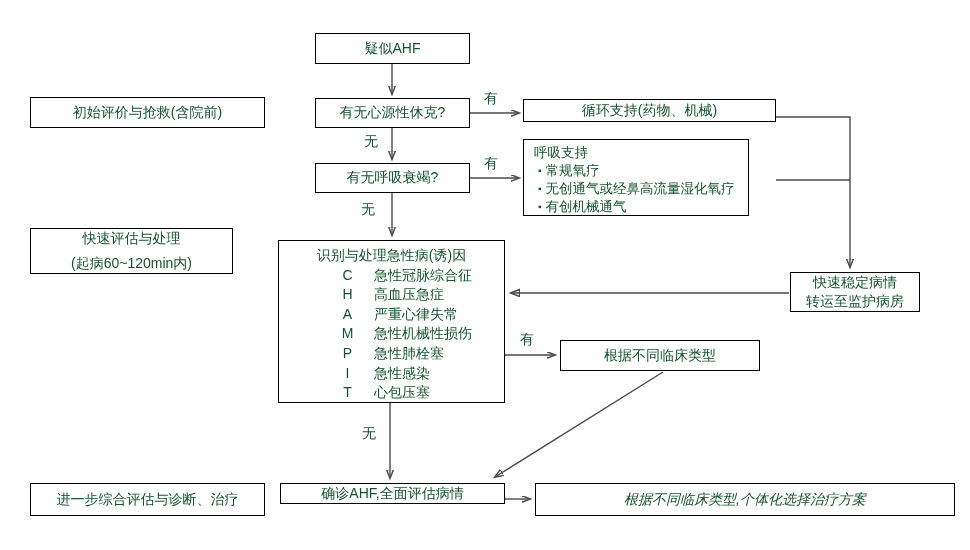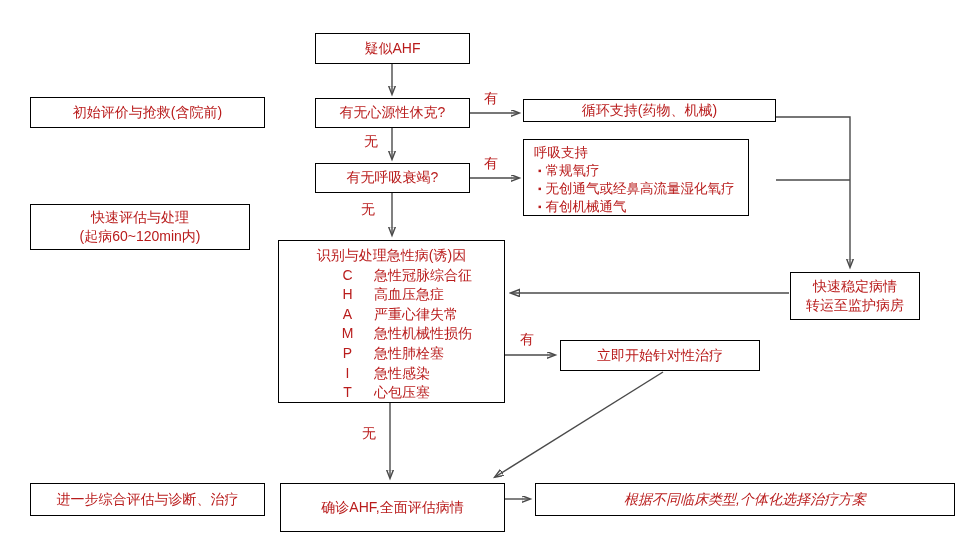--- a/index.html
+++ b/index.html
@@ -1,18 +1,18 @@
 <!DOCTYPE html>
 <html><head>
 <meta charset="utf-8">
 <style>
   html,body{margin:0;padding:0;background:#fff;}
   #canvas{
     position:relative;width:970px;height:550px;background:#ffffff;
-    font-family:"Liberation Sans","DejaVu Sans",sans-serif;color:#b91c1c;overflow:hidden;
+    font-family:"Liberation Sans","DejaVu Sans",sans-serif;color:#14532d;overflow:hidden;
   }
   .box{
     position:absolute;box-sizing:border-box;border:1.6px solid #000;background:#fff;
     display:flex;flex-direction:column;align-items:center;justify-content:center;
     font-size:14px;line-height:1.25;text-align:center;white-space:nowrap;
   }
   .box.multiline{line-height:1.35;}
   .box.leftalign{align-items:flex-start;justify-content:flex-start;text-align:left;padding:4px 10px;}
   #resp-support{font-size:13.5px;line-height:1.32;}
   #resp-support .rs-title{margin-left:0;}
@@ -83,21 +83,21 @@
     <div class="rs-item">
       <span class="rs-bullet">▪</span>
       <span>无创通气或经鼻高流量湿化氧疗</span>
     </div>
     <div class="rs-item">
       <span class="rs-bullet">▪</span>
       <span>有创机械通气</span>
     </div>
   </div>
 
-  <div class="box multiline" style="left:30px;top:204px;width:220px;height:46px;">
+  <div class="box multiline" style="left:30px;top:228px;width:203px;height:46px;justify-content:space-between;">
     <div>快速评估与处理</div>
     <div>(起病60~120min内)</div>
   </div>
 
   <div class="box leftalign" id="champit" style="left:278px;top:240px;width:227px;height:163px;">
     <div class="ch-title">识别与处理急性病(诱)因</div>
     <div class="ch-row">
       <span class="ch-letter">C</span>
       <span class="ch-text">急性冠脉综合征</span>
     </div>
@@ -120,30 +120,30 @@
     <div class="ch-row">
       <span class="ch-letter">I</span>
       <span class="ch-text">急性感染</span>
     </div>
     <div class="ch-row">
       <span class="ch-letter">T</span>
       <span class="ch-text">心包压塞</span>
     </div>
   </div>
 
-  <div class="box multiline" style="left:790px;top:272px;width:130px;height:48px;">
+  <div class="box multiline" style="left:790px;top:272px;width:130px;height:40px;">
     <div>快速稳定病情</div>
     <div>转运至监护病房</div>
   </div>
 
-  <div class="box" style="left:560px;top:340px;width:200px;height:31px;">立即开始针对性治疗</div>
+  <div class="box" style="left:560px;top:340px;width:200px;height:31px;">根据不同临床类型</div>
 
   <div class="box" style="left:30px;top:483px;width:235px;height:33px;">进一步综合评估与诊断、治疗</div>
 
-  <div class="box" style="left:280px;top:483px;width:225px;height:49px;">确诊AHF,全面评估病情</div>
+  <div class="box" style="left:280px;top:483px;width:225px;height:21px;">确诊AHF,全面评估病情</div>
 
   <div class="box" style="left:535px;top:483px;width:420px;height:33px;font-style:italic;">根据不同临床类型,个体化选择治疗方案</div>
 
   <div class="edge-label" style="left:484px;top:91px;">有</div>
   <div class="edge-label" style="left:364px;top:134px;">无</div>
   <div class="edge-label" style="left:484px;top:156px;">有</div>
   <div class="edge-label" style="left:361px;top:202px;">无</div>
   <div class="edge-label" style="left:520px;top:332px;">有</div>
   <div class="edge-label" style="left:362px;top:426px;">无</div>
 

